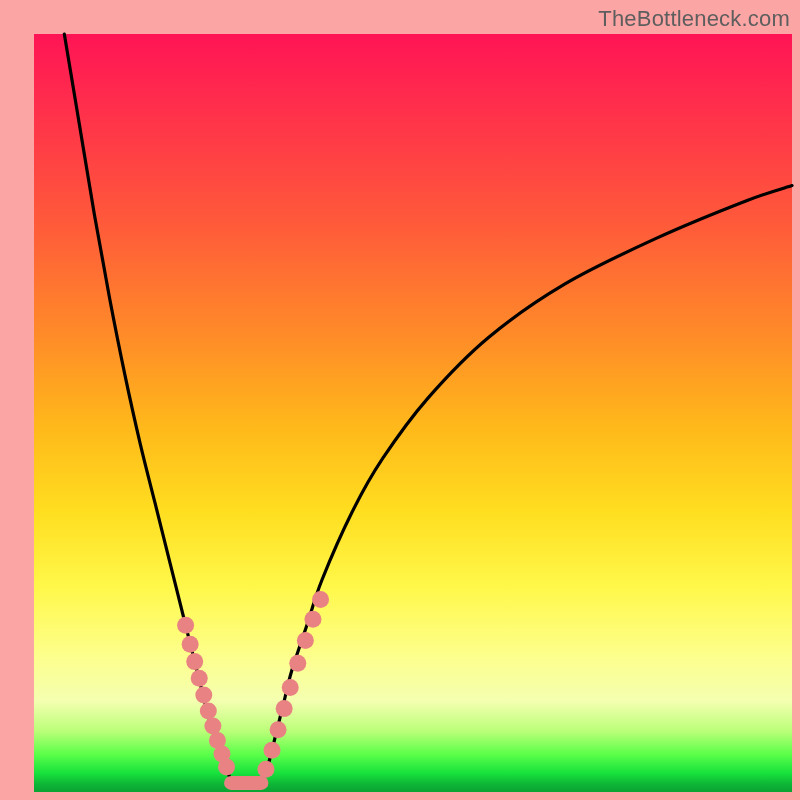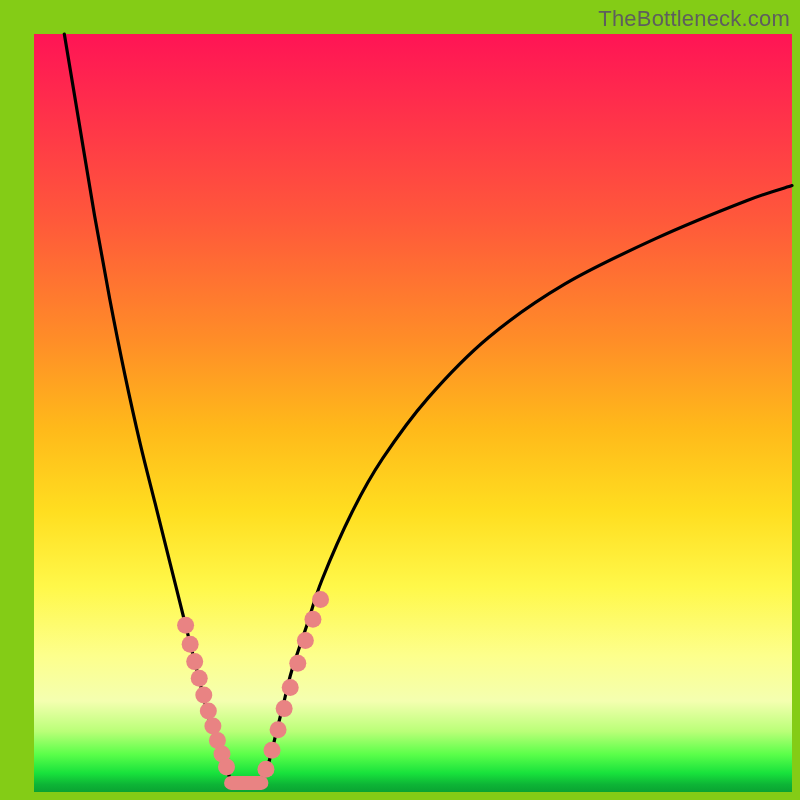--- a/index.html
+++ b/index.html
@@ -8,21 +8,21 @@
     width: 800px;
     height: 800px;
     overflow: hidden;
     background: #000;
     font-family: Arial, Helvetica, sans-serif;
   }
   .frame {
     position: absolute;
     left: 0; top: 0;
     width: 800px; height: 800px;
-    background: #84cc16;
+    background: #fca5a5;
     text-align: center;
   }
   .plot {
     position: absolute;
     left: 34px;
     top: 34px;
     width: 758px;
     height: 758px;
     
     background: linear-gradient(to bottom,

